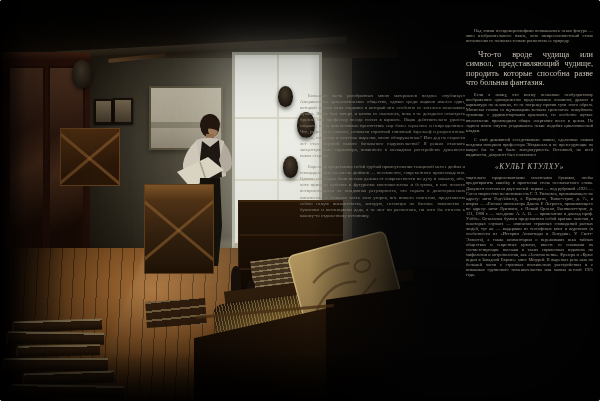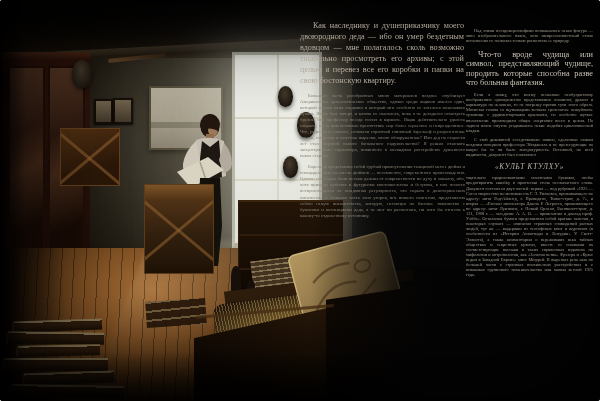--- a/index.html
+++ b/index.html
@@ -212,21 +212,20 @@
     <div class="abs bc-edge"></div>
   </div>
 
   <div class="abs fade-top"></div>
   <div class="abs fade-left"></div>
   <div class="abs fade-bottom"></div>
   <div class="abs right-page"></div>
   <div class="abs fade-right"></div>
   <div class="abs vignette"></div>
 
-  <div class="abs textblock intro">Как наследнику и душеприказчику моего двоюродного деда — ибо он умер бездетным вдовцом — мне полагалось сколь возможно тщательно просмотреть его архивы; с этой целью я перевез все его коробки и папки на свою бостонскую квартиру.</div>
 
   <div class="abs textblock left-body">
     <p>Большую часть разобранных мною материалов позднее опубликует Американское археологическое общество, однако среди ящиков имелся один, который весьма меня озадачил и который мне особенно не хотелось показывать чужим. Ящик был заперт, и ключа не оказалось, пока я не догадался осмотреть брелок, что профессор всегда носил в кармане. Ящик действительно удалось открыть, но за ним возникло препятствие еще более серьезное и непреодолимое. Что, ради всего святого, означали странный глиняный барельеф и разрозненные записи, наброски и газетные вырезки, мною обнаруженные? Или дед на старости лет стал жертвой самого банального надувательства? Я решил отыскать эксцентричного скульптора, повинного в очевидном расстройстве душевного покоя старика.</p>
     <p>Барельеф представлял собой грубый прямоугольник толщиной менее дюйма и площадью пять на шесть дюймов — несомненно, современного происхождения. Однако его узоры были весьма далеки от современности по духу и замыслу, ибо, хотя причуды кубизма и футуризма многочисленны и безумны, в них нечасто воспроизводится та загадочная регулярность, что скрыта в доисторических письменах. А большая часть этих узоров, вне всякого сомнения, представляла собою некую письменность, которую, несмотря на близкое знакомство с бумагами и коллекциями деда, я не мог ни распознать, ни хотя бы отнести к какому-то отдаленному источнику.</p>
   </div>
 
   <div class="abs textblock right-col">
     <p class="rp-open">Над этими псевдоиероглифами возвышалась некая фигура — явно изобразительного плана, хотя импрессионистский стиль исполнения не позволял толком распознать ее природу.</p>
     <p class="pull-quote">Что-то вроде чудища или символ, представляющий чудище, породить которые способна разве что больная фантазия.</p>
     <p class="rp-body">Если я скажу, что моему несколько необузданному воображению одновременно представились осьминог, дракон и карикатура на человека, то не погрешу против сути этого образа. Мясистая голова со щупальцами венчала гротескное чешуйчатое туловище с рудиментарными крыльями, но особенно жуткое впечатление производили общие очертания всего в целом. На заднем плане смутно угадывались некие подобия циклопической кладки.</p>

